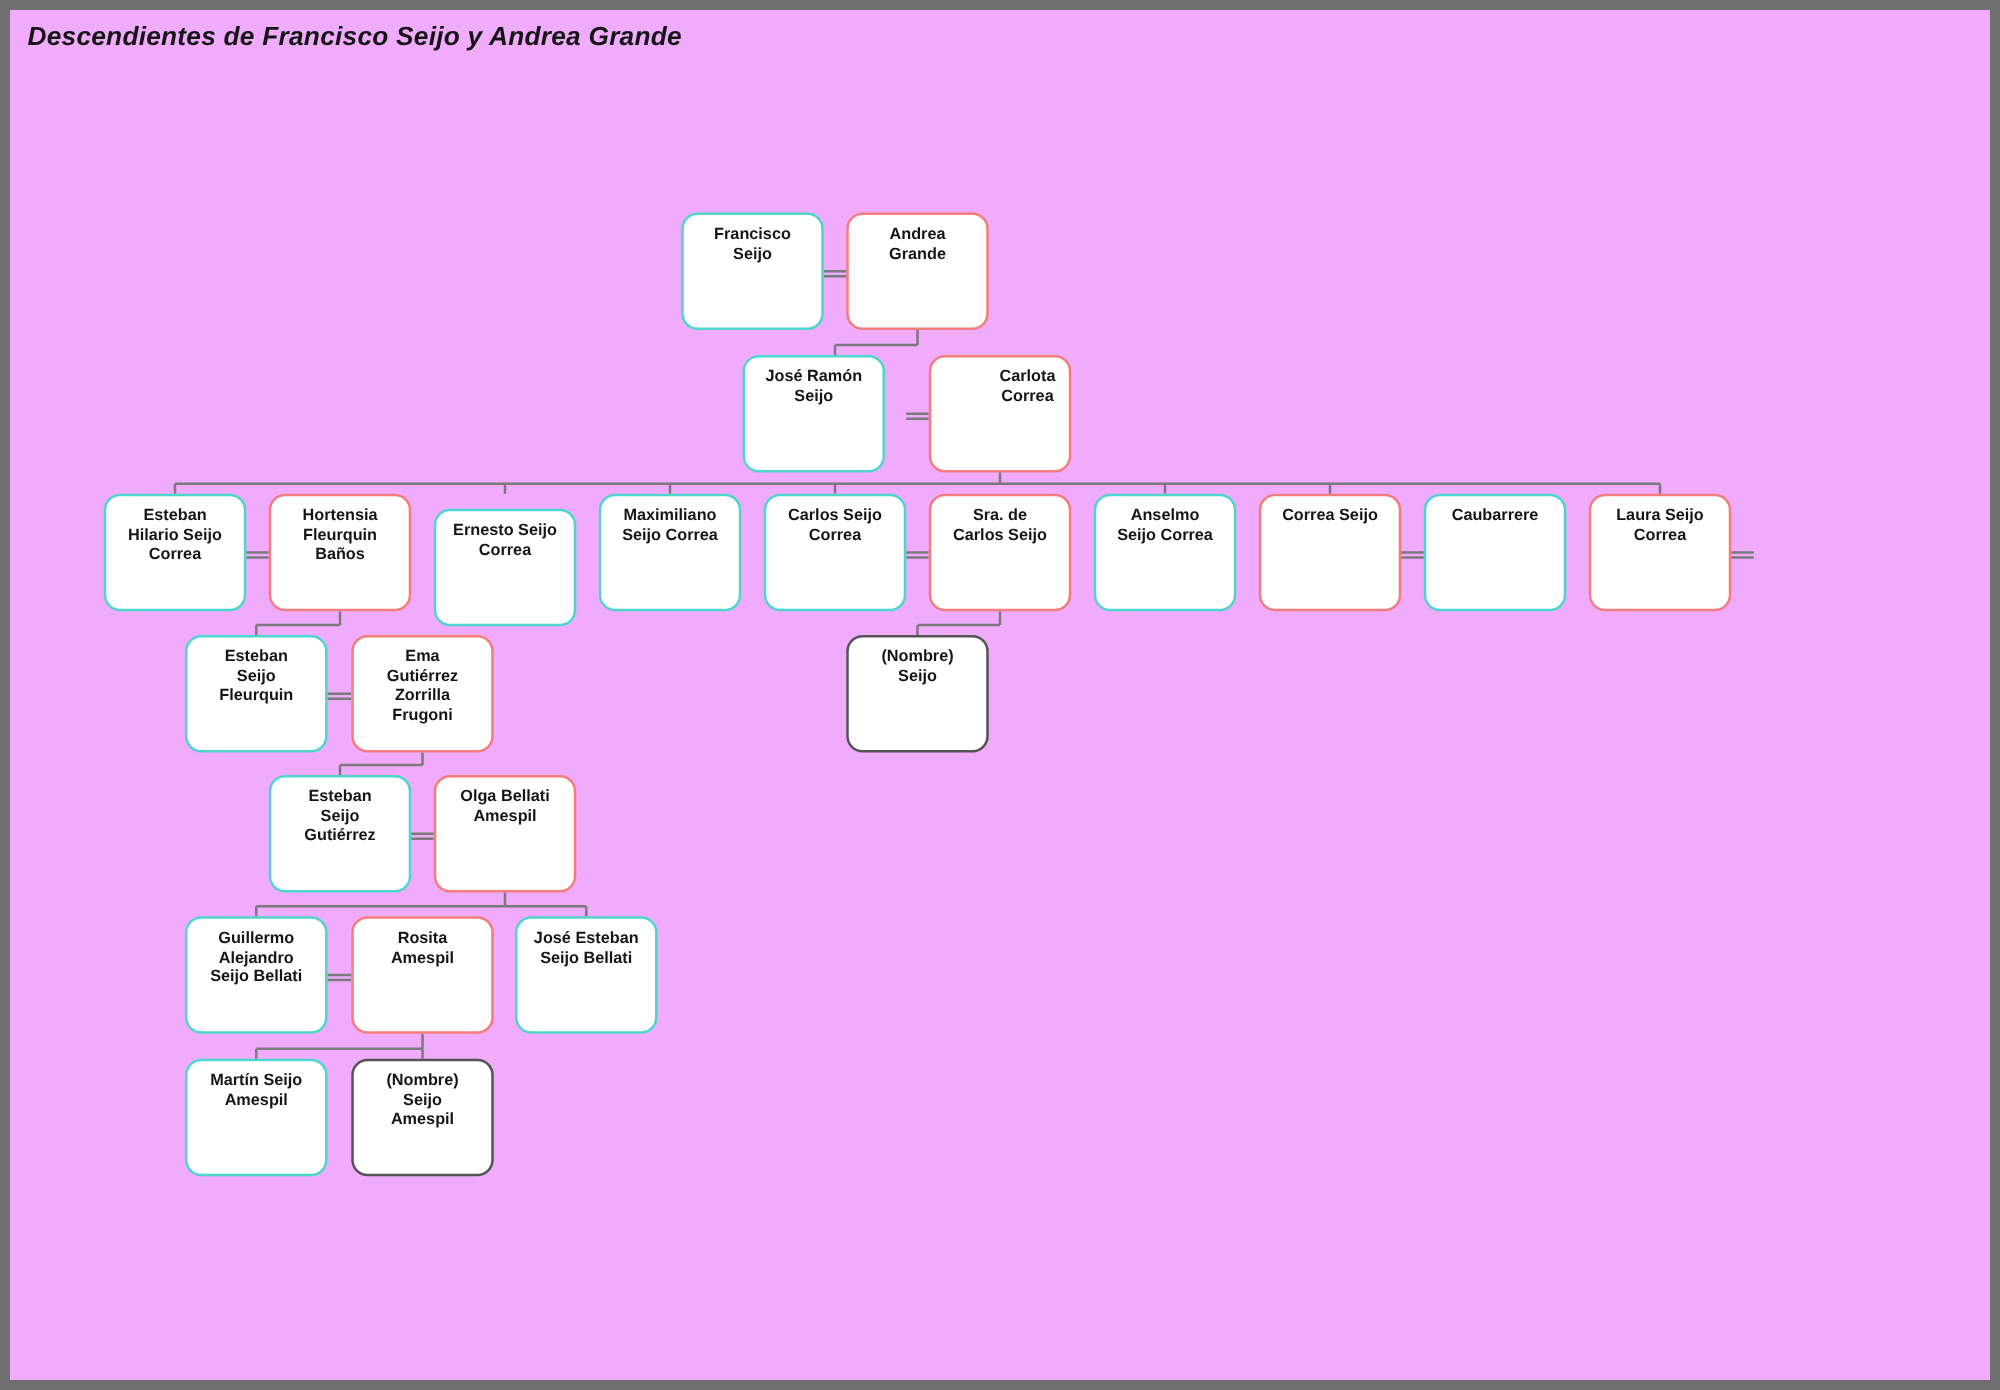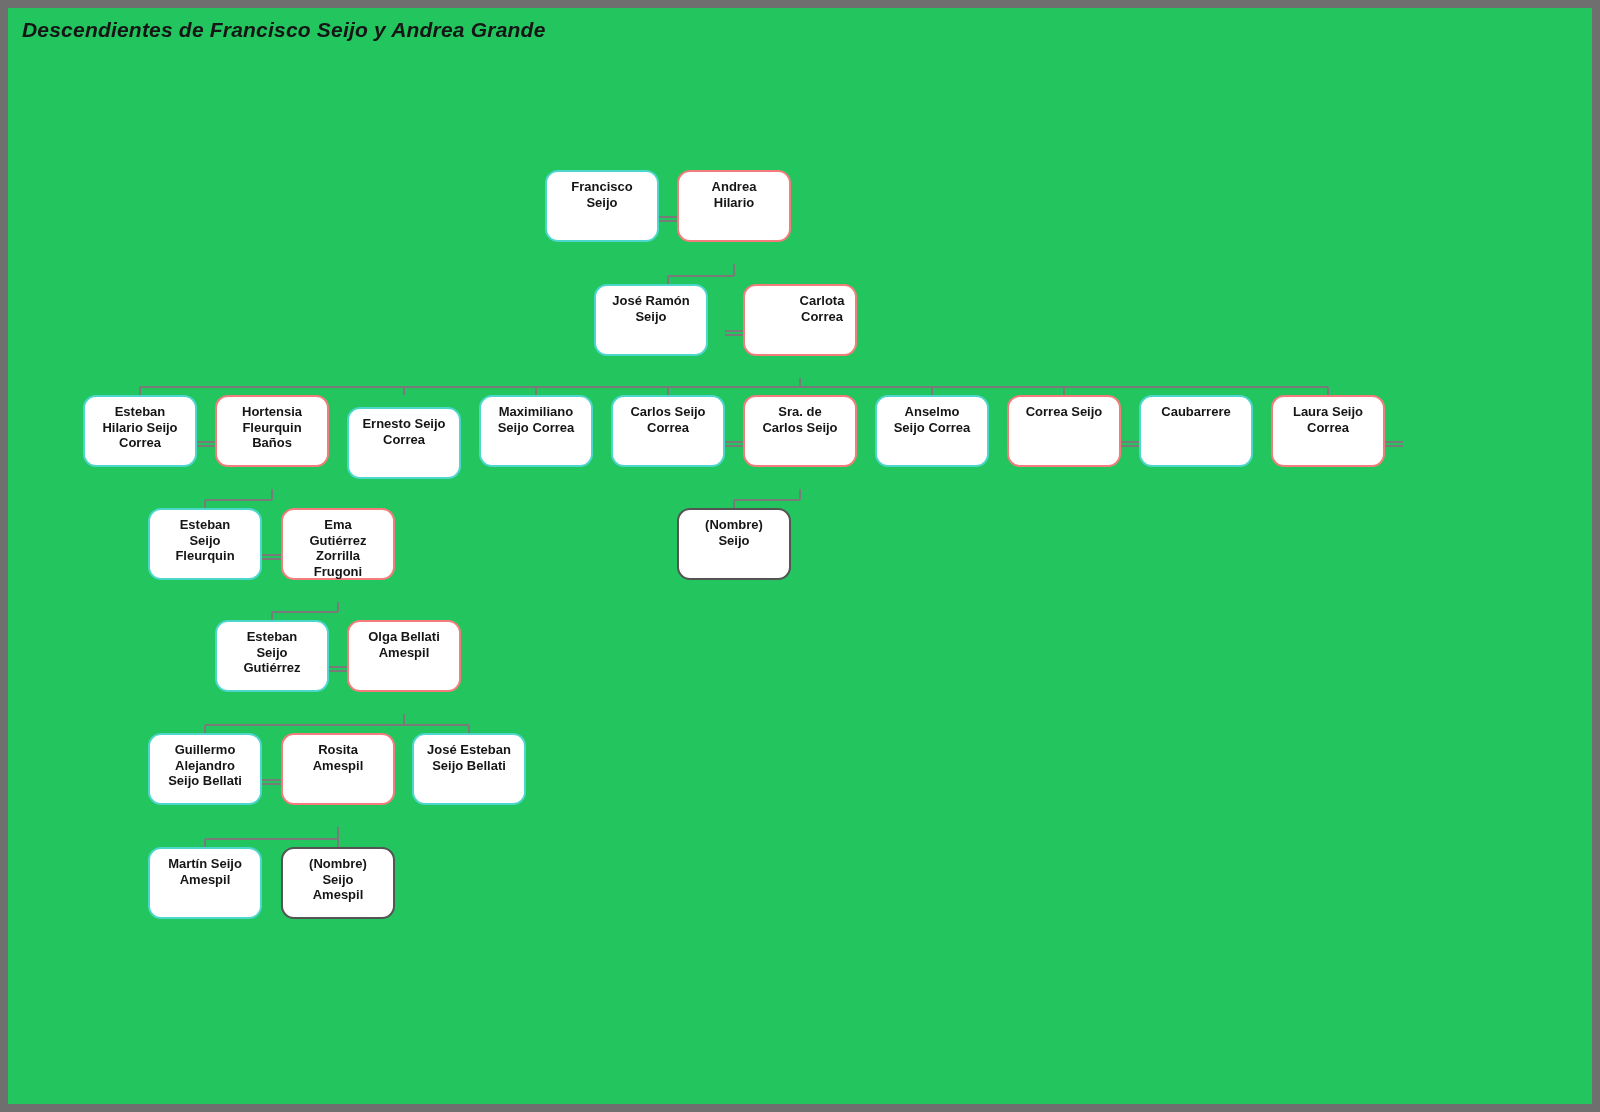--- a/index.html
+++ b/index.html
@@ -5,21 +5,21 @@
   html, body {
     margin: 0;
     padding: 0;
     background: #ffffff;
     font-family: "Liberation Sans", sans-serif;
   }
   .page {
     position: relative;
     width: 1600px;
     height: 1112px;
-    background: #22c55e;
+    background: #f0abfc;
     overflow: hidden;
   }
   .frame-border {
     position: absolute;
     inset: 0;
     border: 8px solid #6f6f6f;
     pointer-events: none;
     z-index: 30;
   }
   .chart-title {
@@ -43,21 +43,21 @@
     position: absolute;
     left: 0;
     top: 0;
     width: 100%;
     height: 100%;
     z-index: 5;
   }
   .person-box {
     position: absolute;
     width: 114px;
-    height: 72px;
+    height: 94px;
     box-sizing: border-box;
     background: #ffffff;
     border: 2px solid #888888;
     border-radius: 13px;
     display: flex;
     justify-content: center;
     align-items: flex-start;
     padding-top: 7px;
   }
   .person-label {
@@ -125,21 +125,21 @@
       <line x1="262" y1="784" x2="281" y2="784" stroke="#7a7a7a" stroke-width="2"></line>
     </svg>
 
   <div id="nodes">
       <div class="person-box" style="left: 545px; top: 170px; border-color: rgb(77, 214, 204);">
         <div class="person-label">Francisco
 Seijo</div>
       </div>
       <div class="person-box" style="left: 677px; top: 170px; border-color: rgb(244, 124, 124);">
         <div class="person-label">Andrea
-Hilario</div>
+Grande</div>
       </div>
       <div class="person-box" style="left: 594px; top: 284px; border-color: rgb(77, 214, 204); justify-content: center;">
         <div class="person-label">José Ramón
 Seijo</div>
       </div>
       <div class="person-box" style="left: 743px; top: 284px; border-color: rgb(244, 124, 124); padding-left: 44px;">
         <div class="person-label">Carlota
 Correa</div>
       </div>
       <div class="person-box" style="left: 83px; top: 395px; border-color: rgb(77, 214, 204);">

